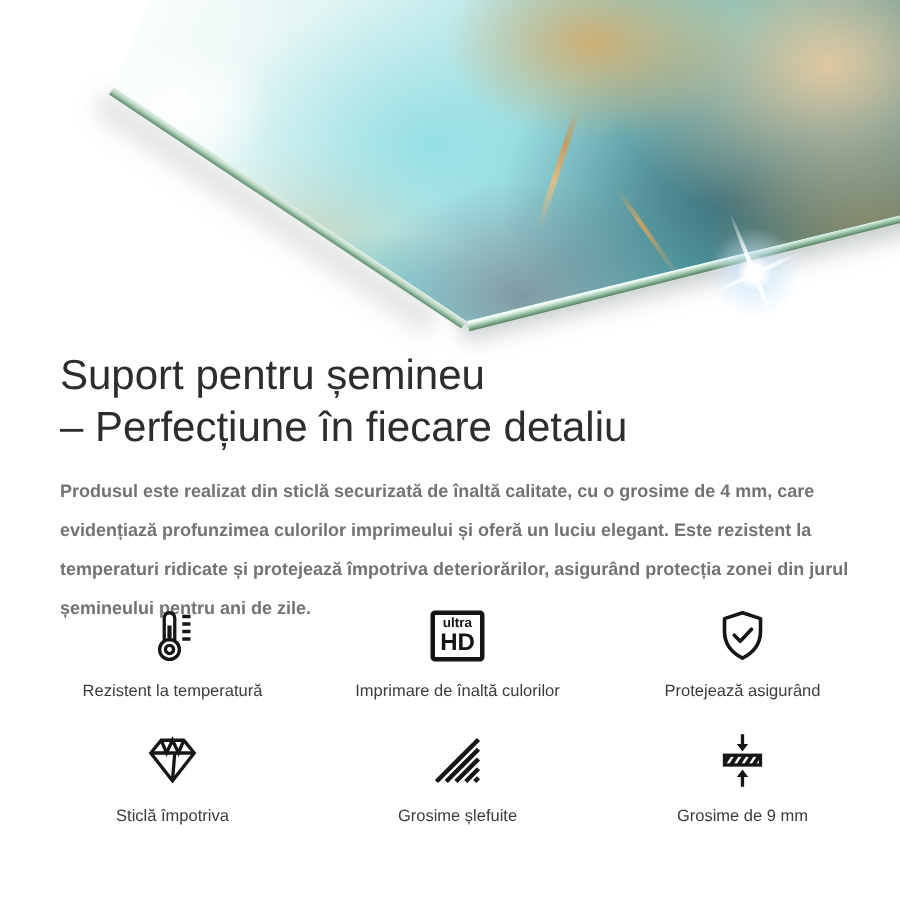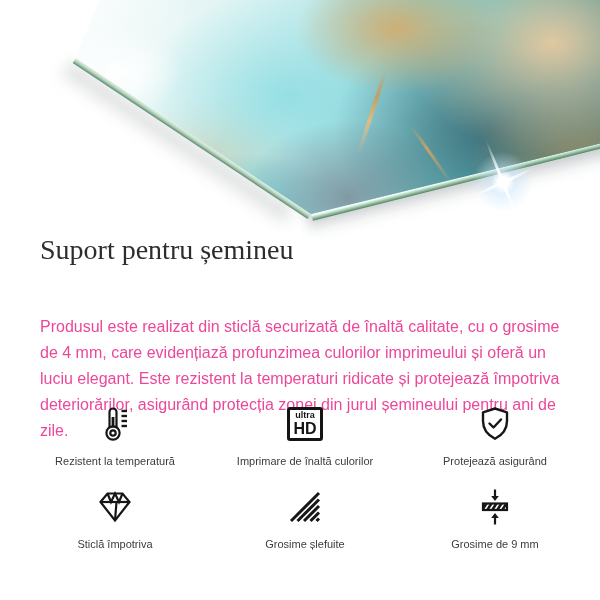--- a/index.html
+++ b/index.html
@@ -68,26 +68,26 @@
     content:""; position:absolute; left:0; top:50%; width:100%; height:3px; margin-top:-1.5px;
     border-radius:50%;
     background:linear-gradient(to right, rgba(255,255,255,0), rgba(255,255,255,0.95) 38%, #ffffff 50%, rgba(255,255,255,0.95) 62%, rgba(255,255,255,0));
   }
   .sparkle::before { transform:rotate(68deg); }
   .sparkle::after  { transform:rotate(155deg) scaleX(0.8); }
 
   
   .heading {
     position:absolute; left:40px; top:232px; width:540px;
-    font-family:Liberation Serif, serif;
+    font-family:Liberation Sans, sans-serif;
     font-size:28px; line-height:35px; font-weight:400; color:#2d2d2d;
   }
   .para {
     position:absolute; left:40px; top:314px; width:540px;
-    font-size:16px; line-height:26px; color:#ec4899;
+    font-size:12px; line-height:26px; color:#737373;font-weight:bold;
   }
 
   
   .features {
     position:absolute; left:20px; top:402px; width:570px;
     display:grid; grid-template-columns:repeat(3, 190px); row-gap:18px;
   }
   .feature { display:flex; flex-direction:column; align-items:center; }
   .feature .icon-wrap { height:44px; display:flex; align-items:center; }
   .feature .label { margin-top:9px; font-size:11px; color:#3c3c3c; text-align:center; }
@@ -114,20 +114,21 @@
     <div class="glass-edge right"></div>
     <div class="panel">
       <div class="vein v1"></div>
       <div class="vein v2"></div>
     </div>
     <div class="sparkle"></div>
   </div>
 
   <h1 class="heading">
     <span>Suport pentru șemineu</span><br>
+    <span>– Perfecțiune în fiecare detaliu</span>
   </h1>
 
   <p class="para">Produsul este realizat din sticlă securizată de înaltă calitate, cu o grosime de 4 mm, care evidențiază profunzimea culorilor imprimeului și oferă un luciu elegant. Este rezistent la temperaturi ridicate și protejează împotriva deteriorărilor, asigurând protecția zonei din jurul șemineului pentru ani de zile.</p>
 
   <div class="features">
 
     <div class="feature">
       <div class="icon-wrap">
         <svg class="feat" width="40" height="40" viewBox="0 0 40 40" fill="none" stroke="#161616" stroke-width="2.2">
           <path d="M14.5 8 a3.5 3.5 0 0 1 7 0 V23.5"></path>

